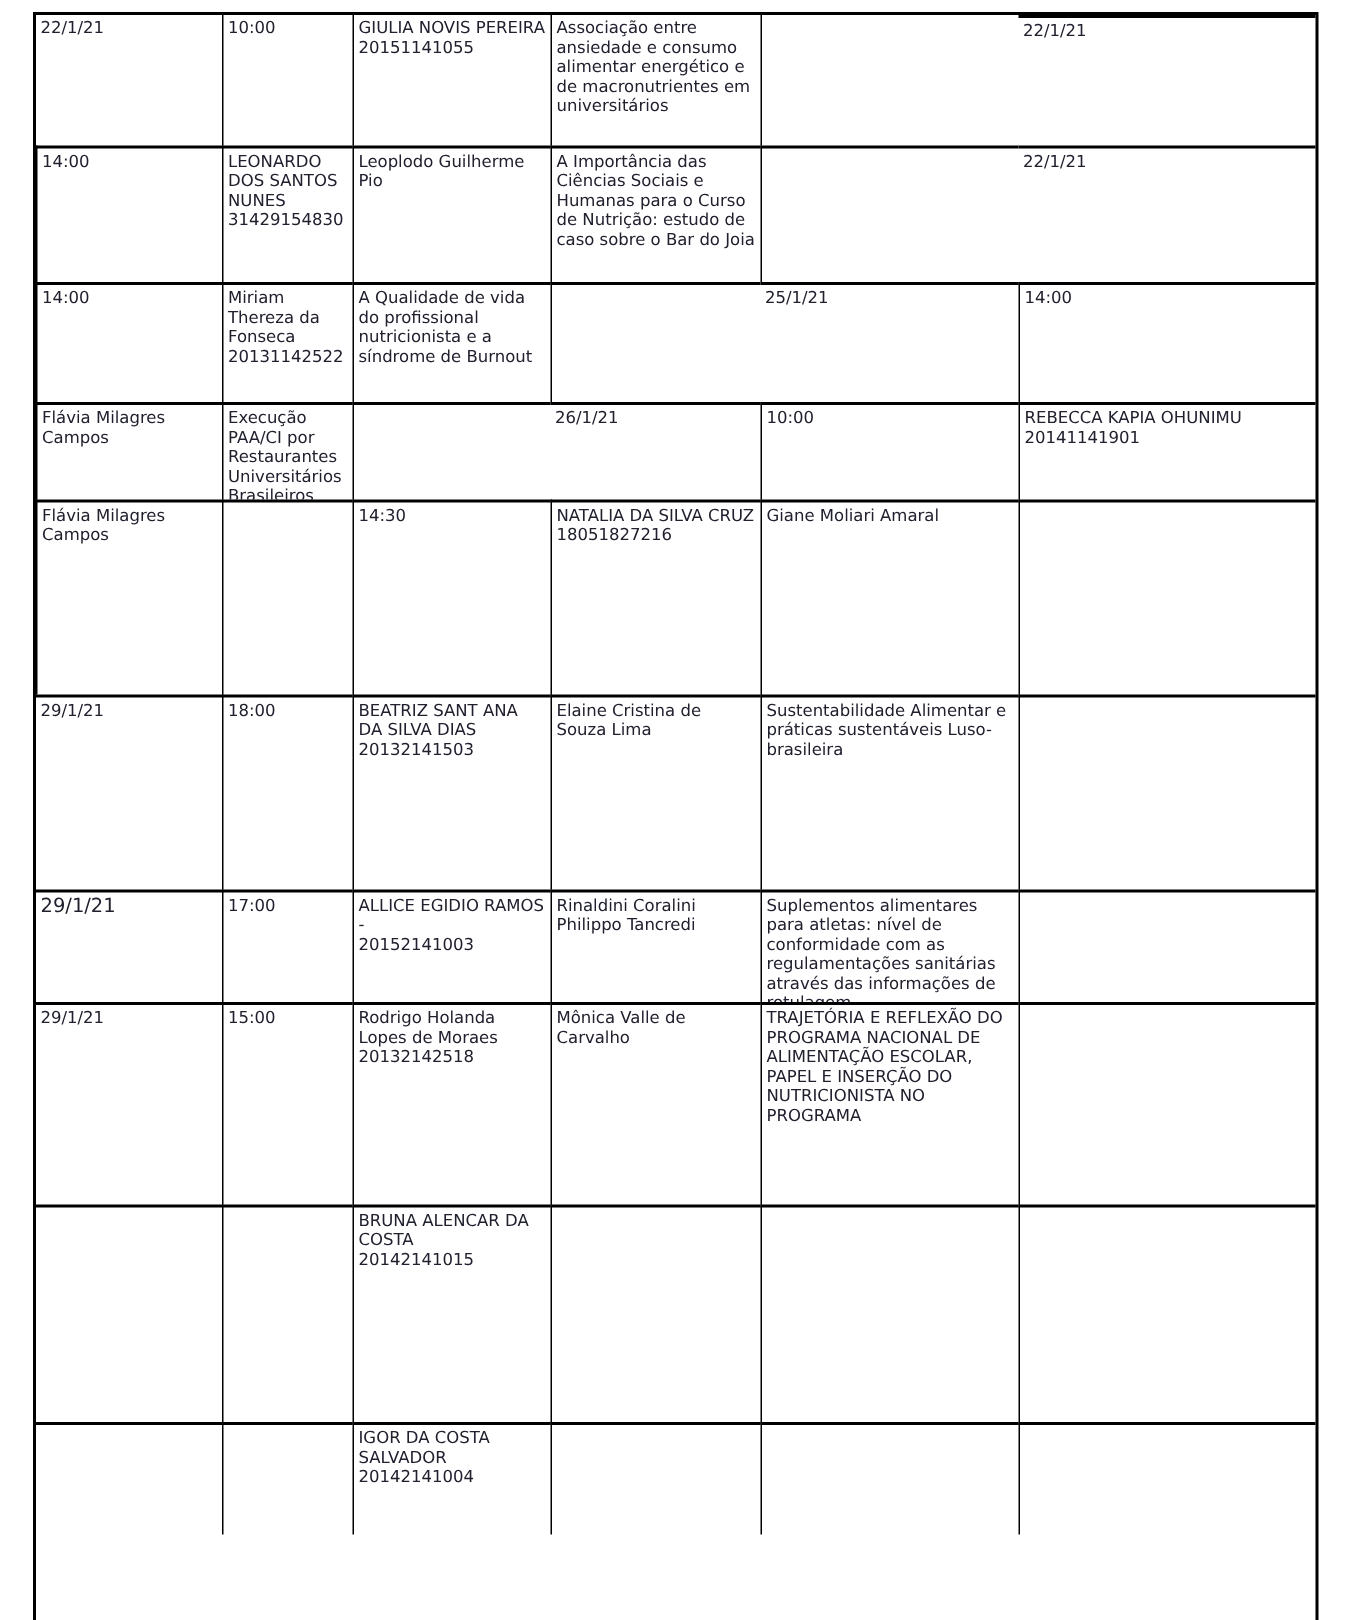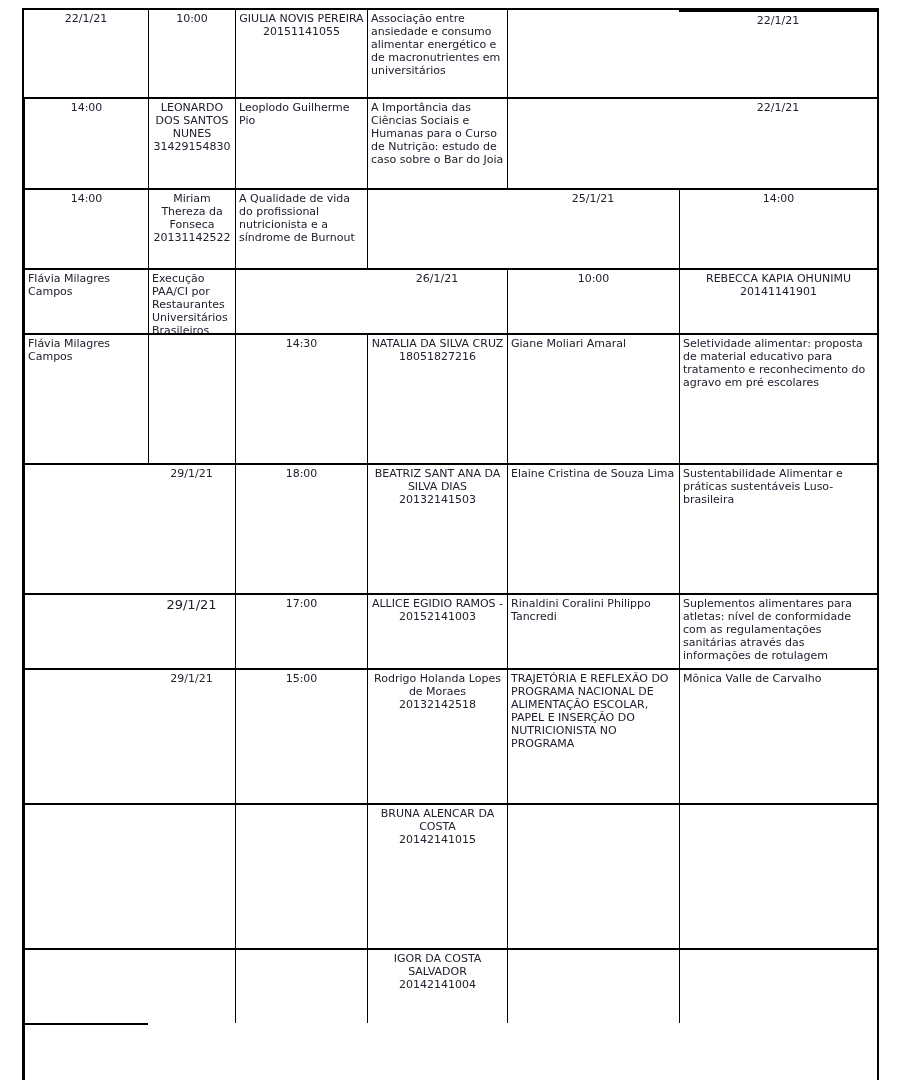--- a/index.html
+++ b/index.html
@@ -36,23 +36,23 @@
     border-top: 2px solid #000000;
     box-sizing: border-box;
     overflow: hidden;
     padding: 2px 3px 1px 3px;
     font-size: 11px;
     line-height: 13px;
     word-wrap: break-word;
   }
   .cell.col-first { border-left: none; }
   .cell.row-first { border-top: none; }
-  .c-date, .c-time { text-align: center; }
+  .c-date, .c-time { text-align: left; }
   .c-date.big { font-size: 13px; line-height: 15px; }
-  .s-name, .s-id { display: block; text-align: center; }
+  .s-name, .s-id { display: block; }
 </style>
 </head>
 <body>
 
 <div class="page">
   <div class="table" id="grid" style="grid-template-rows: 87px 91px 80px 65px 130px 130px 75px 135px 145px 75px 57px;">
   <div class="cell c-date col-first row-first">22/1/21</div>
   <div class="cell c-time row-first">10:00</div>
   <div class="cell c-student row-first">
     <span class="s-name">GIULIA NOVIS PEREIRA</span>
@@ -94,21 +94,20 @@
   </div>
   <div class="cell c-advisor">Flávia Milagres Campos</div>
   <div class="cell c-notes"></div>
 
   <div class="cell c-time">14:30</div>
   <div class="cell c-student">
     <span class="s-name">NATALIA DA SILVA CRUZ</span>
     <span class="s-id">18051827216</span>
   </div>
   <div class="cell c-advisor">Giane Moliari Amaral</div>
-  <div class="cell c-title">Seletividade alimentar: proposta de material educativo para tratamento e reconhecimento do agravo em pré escolares</div>
   <div class="cell c-notes"></div>
 
   <div class="cell c-date col-first">29/1/21</div>
   <div class="cell c-time">18:00</div>
   <div class="cell c-student">
     <span class="s-name">BEATRIZ SANT ANA DA SILVA DIAS</span>
     <span class="s-id">20132141503</span>
   </div>
   <div class="cell c-advisor">Elaine Cristina de Souza Lima</div>
   <div class="cell c-title">Sustentabilidade Alimentar e práticas sustentáveis Luso-brasileira</div>
@@ -123,22 +122,22 @@
   <div class="cell c-advisor">Rinaldini Coralini Philippo Tancredi</div>
   <div class="cell c-title">Suplementos alimentares para atletas: nível de conformidade com as regulamentações sanitárias através das informações de rotulagem</div>
   <div class="cell c-notes"></div>
 
   <div class="cell c-date col-first">29/1/21</div>
   <div class="cell c-time">15:00</div>
   <div class="cell c-student">
     <span class="s-name">Rodrigo Holanda Lopes de Moraes</span>
     <span class="s-id">20132142518</span>
   </div>
+  <div class="cell c-advisor">Mônica Valle de Carvalho</div>
   <div class="cell c-title">TRAJETÓRIA E REFLEXÃO DO PROGRAMA NACIONAL DE ALIMENTAÇÃO ESCOLAR, PAPEL E INSERÇÃO DO NUTRICIONISTA NO PROGRAMA</div>
-  <div class="cell c-advisor">Mônica Valle de Carvalho</div>
   <div class="cell c-notes"></div>
 
   <div class="cell c-date col-first"></div>
   <div class="cell c-time"></div>
   <div class="cell c-student">
     <span class="s-name">BRUNA ALENCAR DA COSTA</span>
     <span class="s-id">20142141015</span>
   </div>
   <div class="cell c-advisor"></div>
   <div class="cell c-title"></div>

